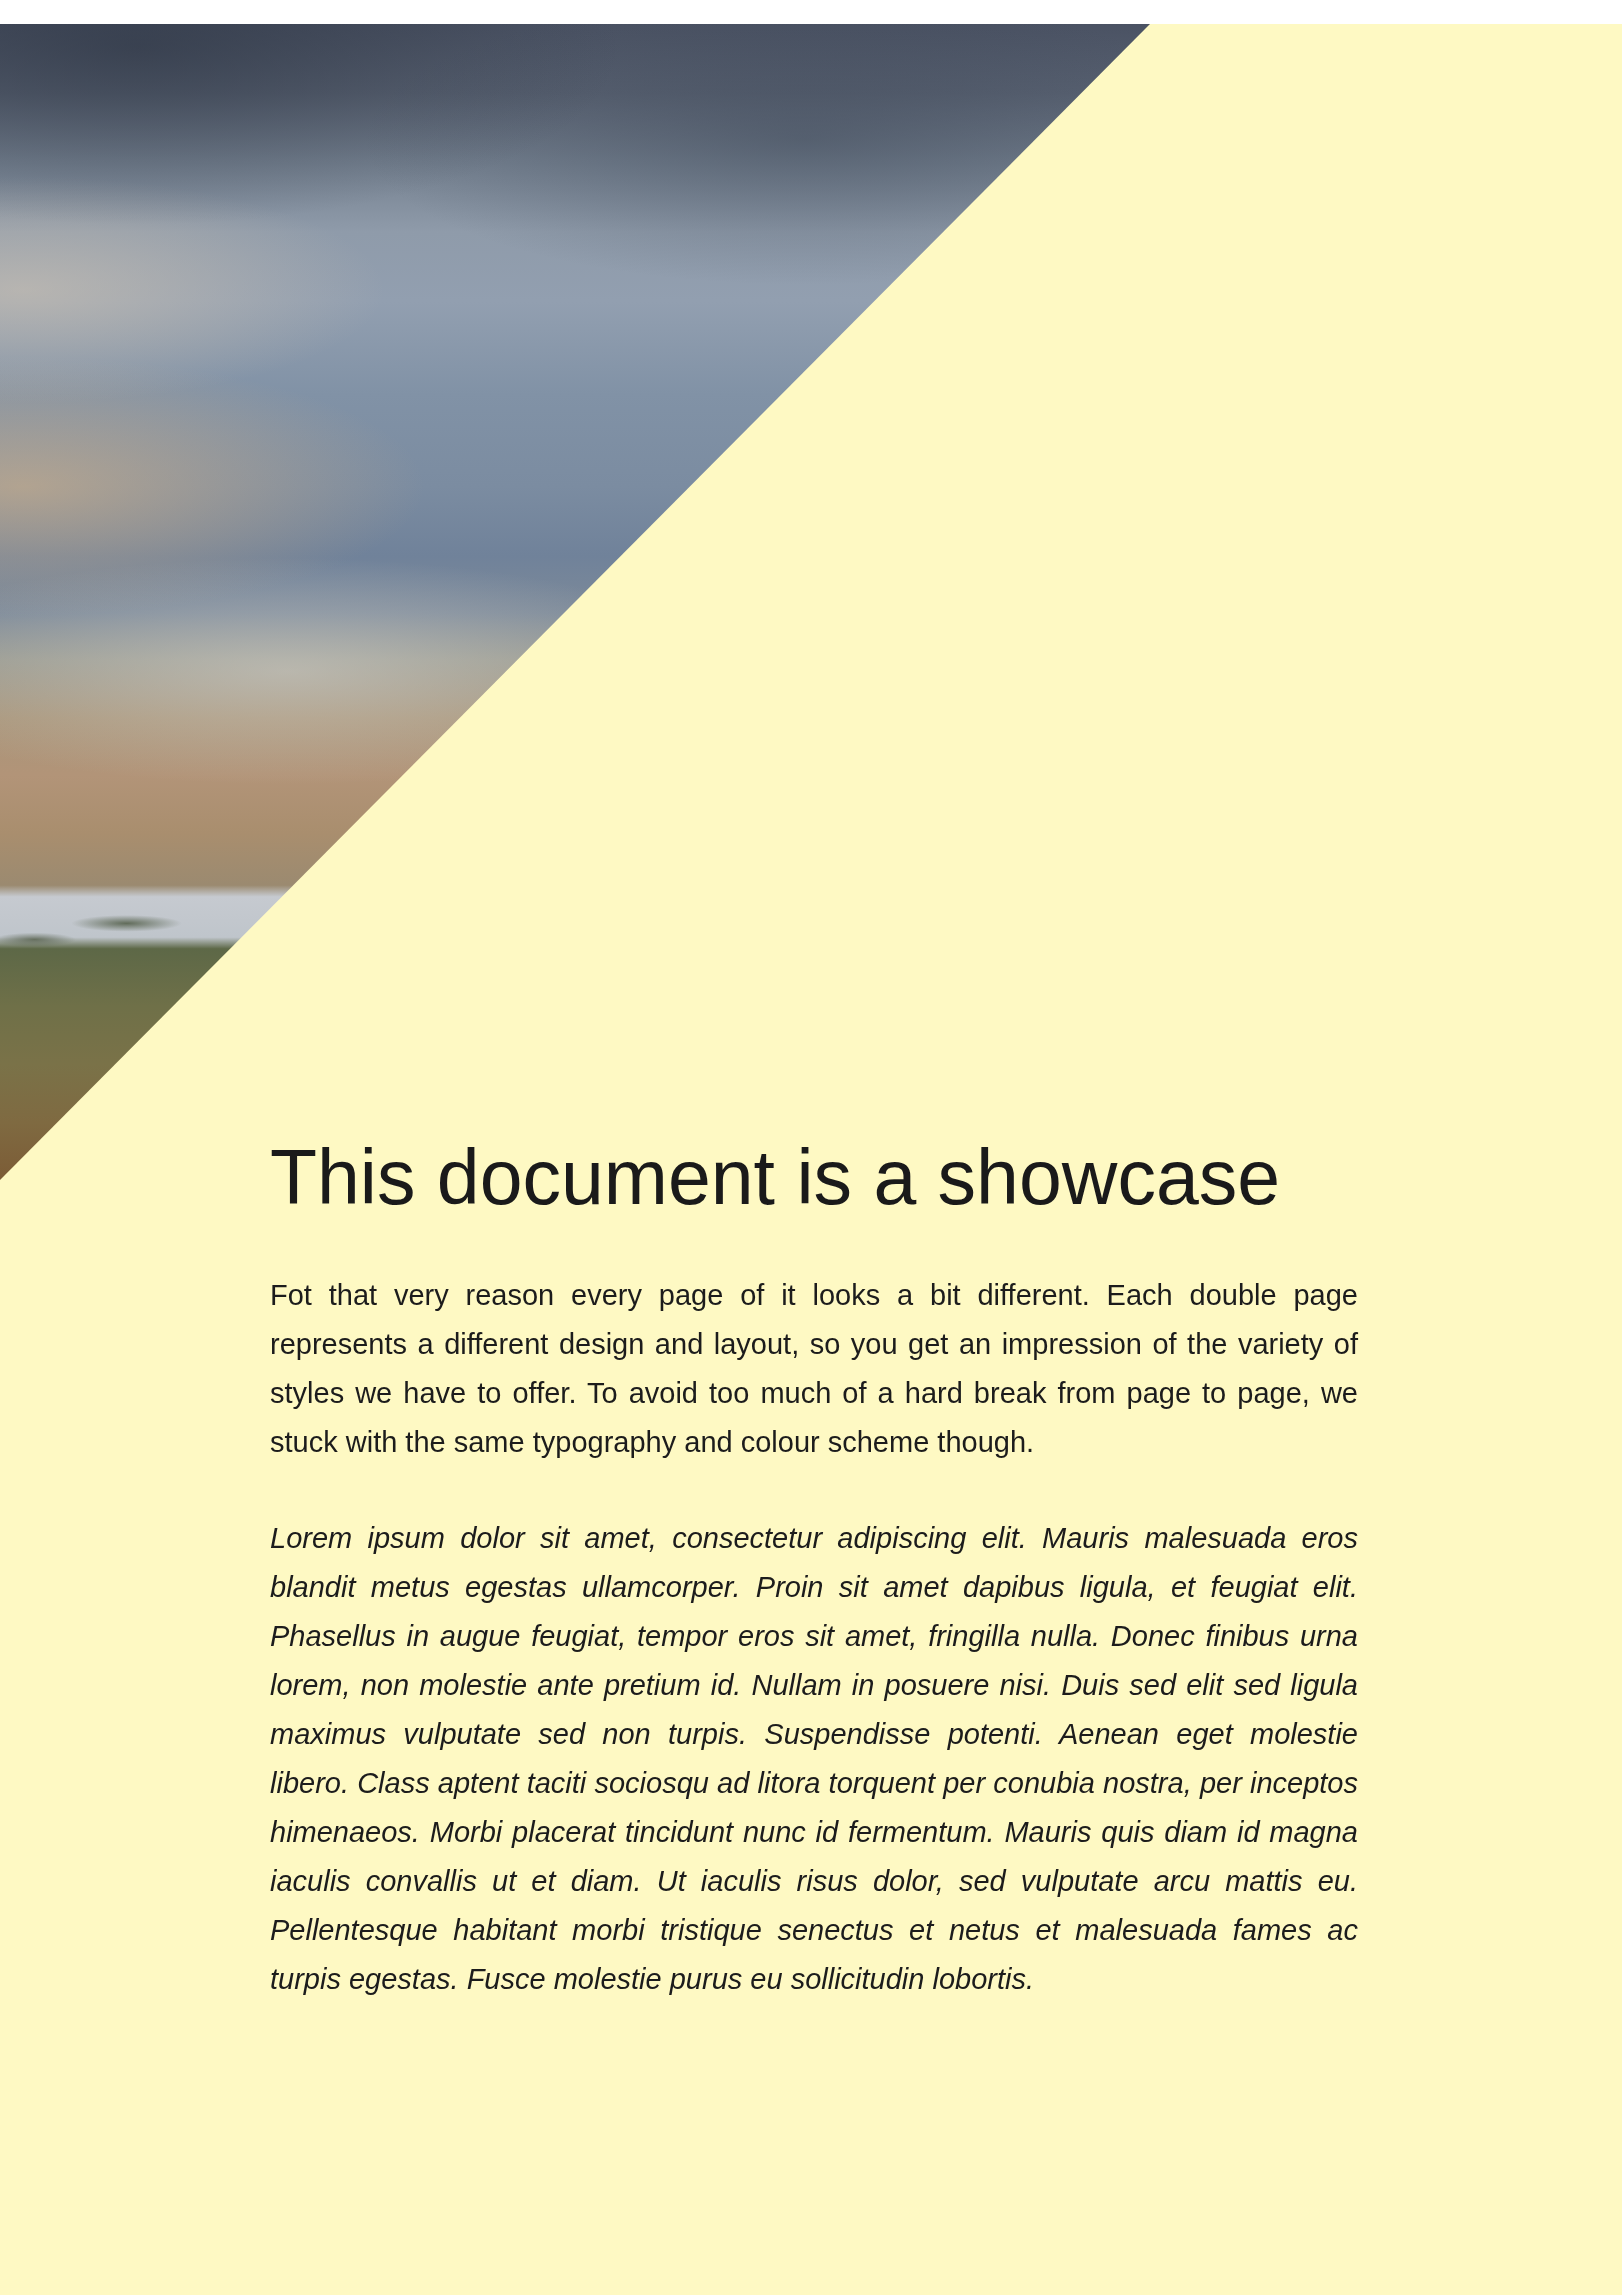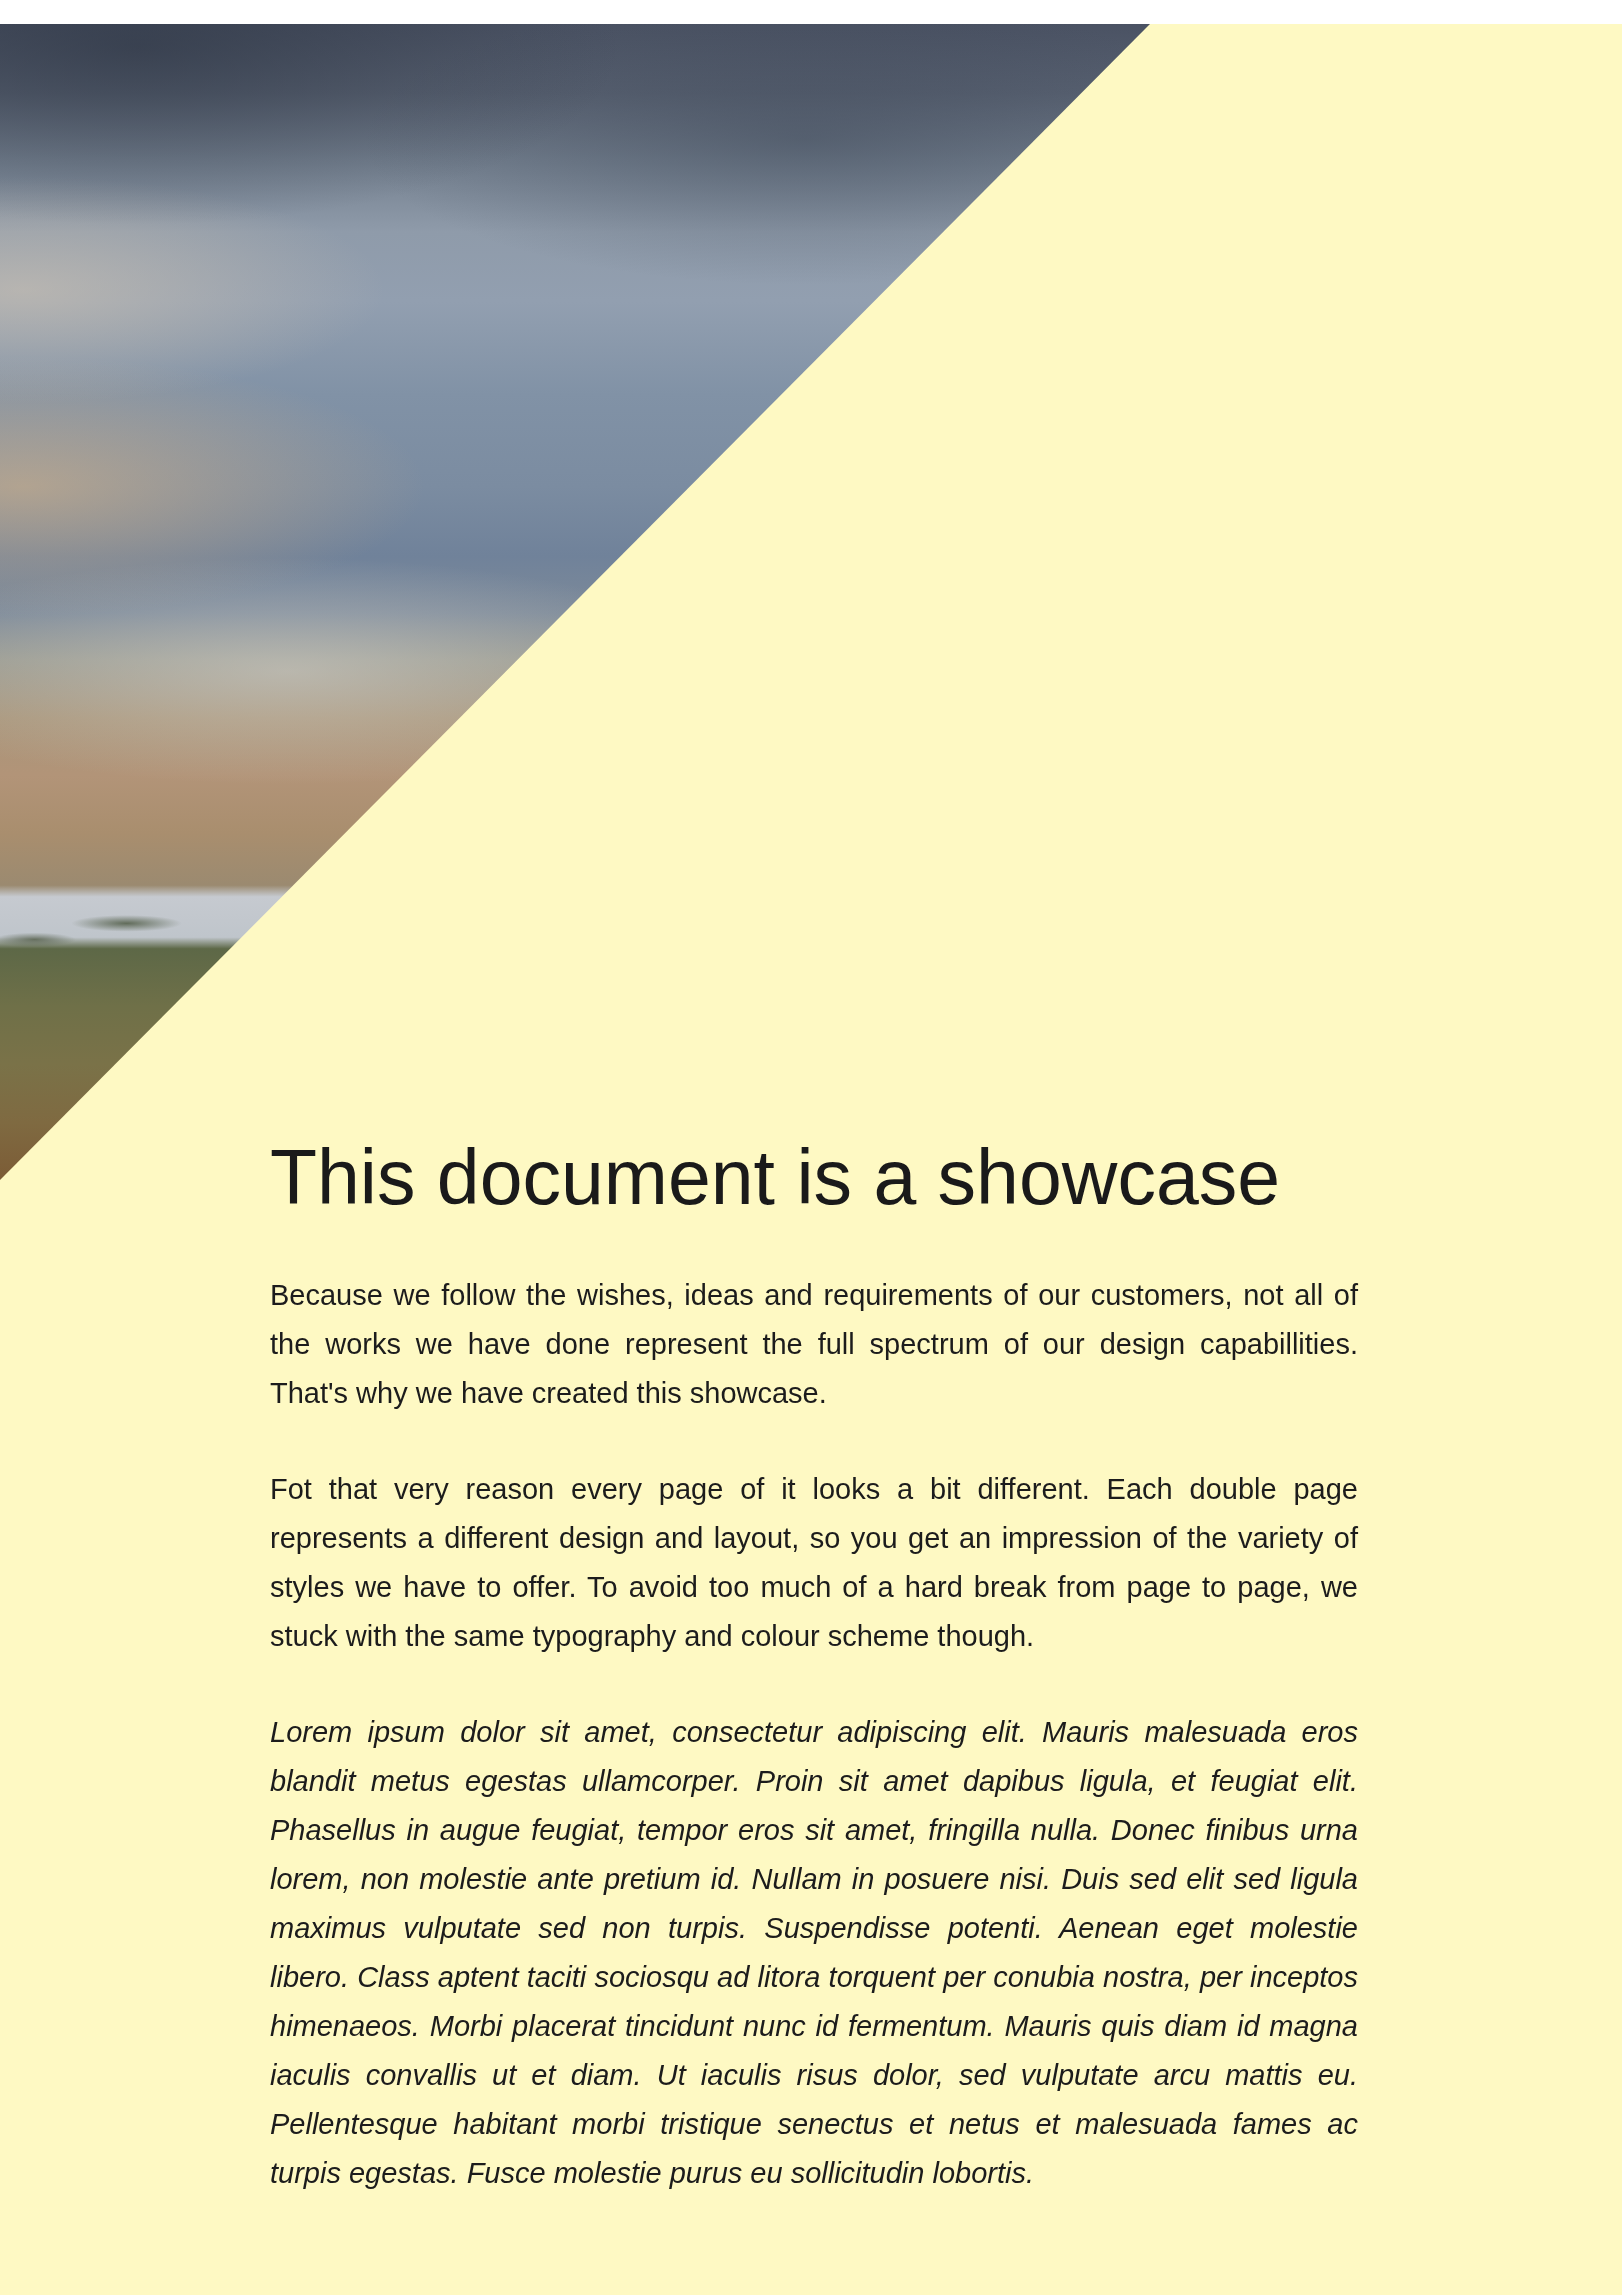--- a/index.html
+++ b/index.html
@@ -97,21 +97,20 @@
 </head>
 <body>
 
 <div class="page">
 
   <div class="photo"></div>
 
   <h1 class="title">This document is a showcase</h1>
 
   <div class="body-copy">
-    <p>Because we follow the wishes, ideas and requirements of our customers, not all of the works we have done represent the full spectrum of our design capabillities. That's why we have created this showcase.</p>
     <p>Fot that very reason every page of it looks a bit different. Each double page represents a different design and layout, so you get an impression of the variety of styles we have to offer. To avoid too much of a hard break from page to page, we stuck with the same typography and colour scheme though.</p>
     <p>Lorem ipsum dolor sit amet, consectetur adipiscing elit. Mauris malesuada eros blandit metus egestas ullamcorper. Proin sit amet dapibus ligula, et feugiat elit. Phasellus in augue feugiat, tempor eros sit amet, fringilla nulla. Donec finibus urna lorem, non molestie ante pretium id. Nullam in posuere nisi. Duis sed elit sed ligula maximus vulputate sed non turpis. Suspendisse potenti. Aenean eget molestie libero. Class aptent taciti sociosqu ad litora torquent per conubia nostra, per inceptos himenaeos. Morbi placerat tincidunt nunc id fermentum. Mauris quis diam id magna iaculis convallis ut et diam. Ut iaculis risus dolor, sed vulputate arcu mattis eu. Pellentesque habitant morbi tristique senectus et netus et malesuada fames ac turpis egestas. Fusce molestie purus eu sollicitudin lobortis.</p>
   </div>
 
   <div class="accent-bar" style="background: rgb(47, 176, 162);"></div>
 
 </div>
 
 
 </body></html>

